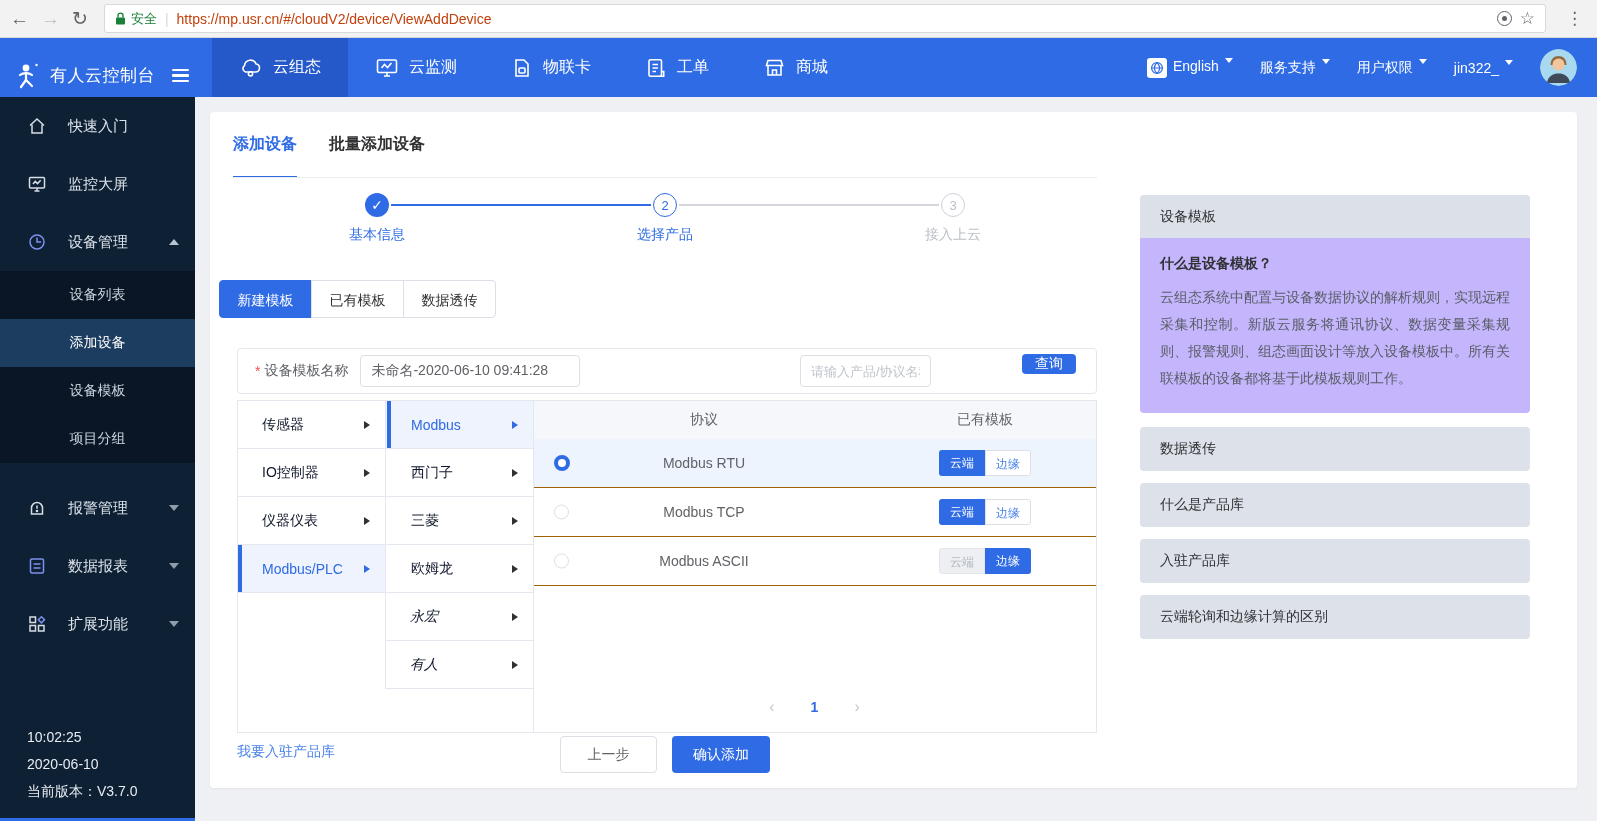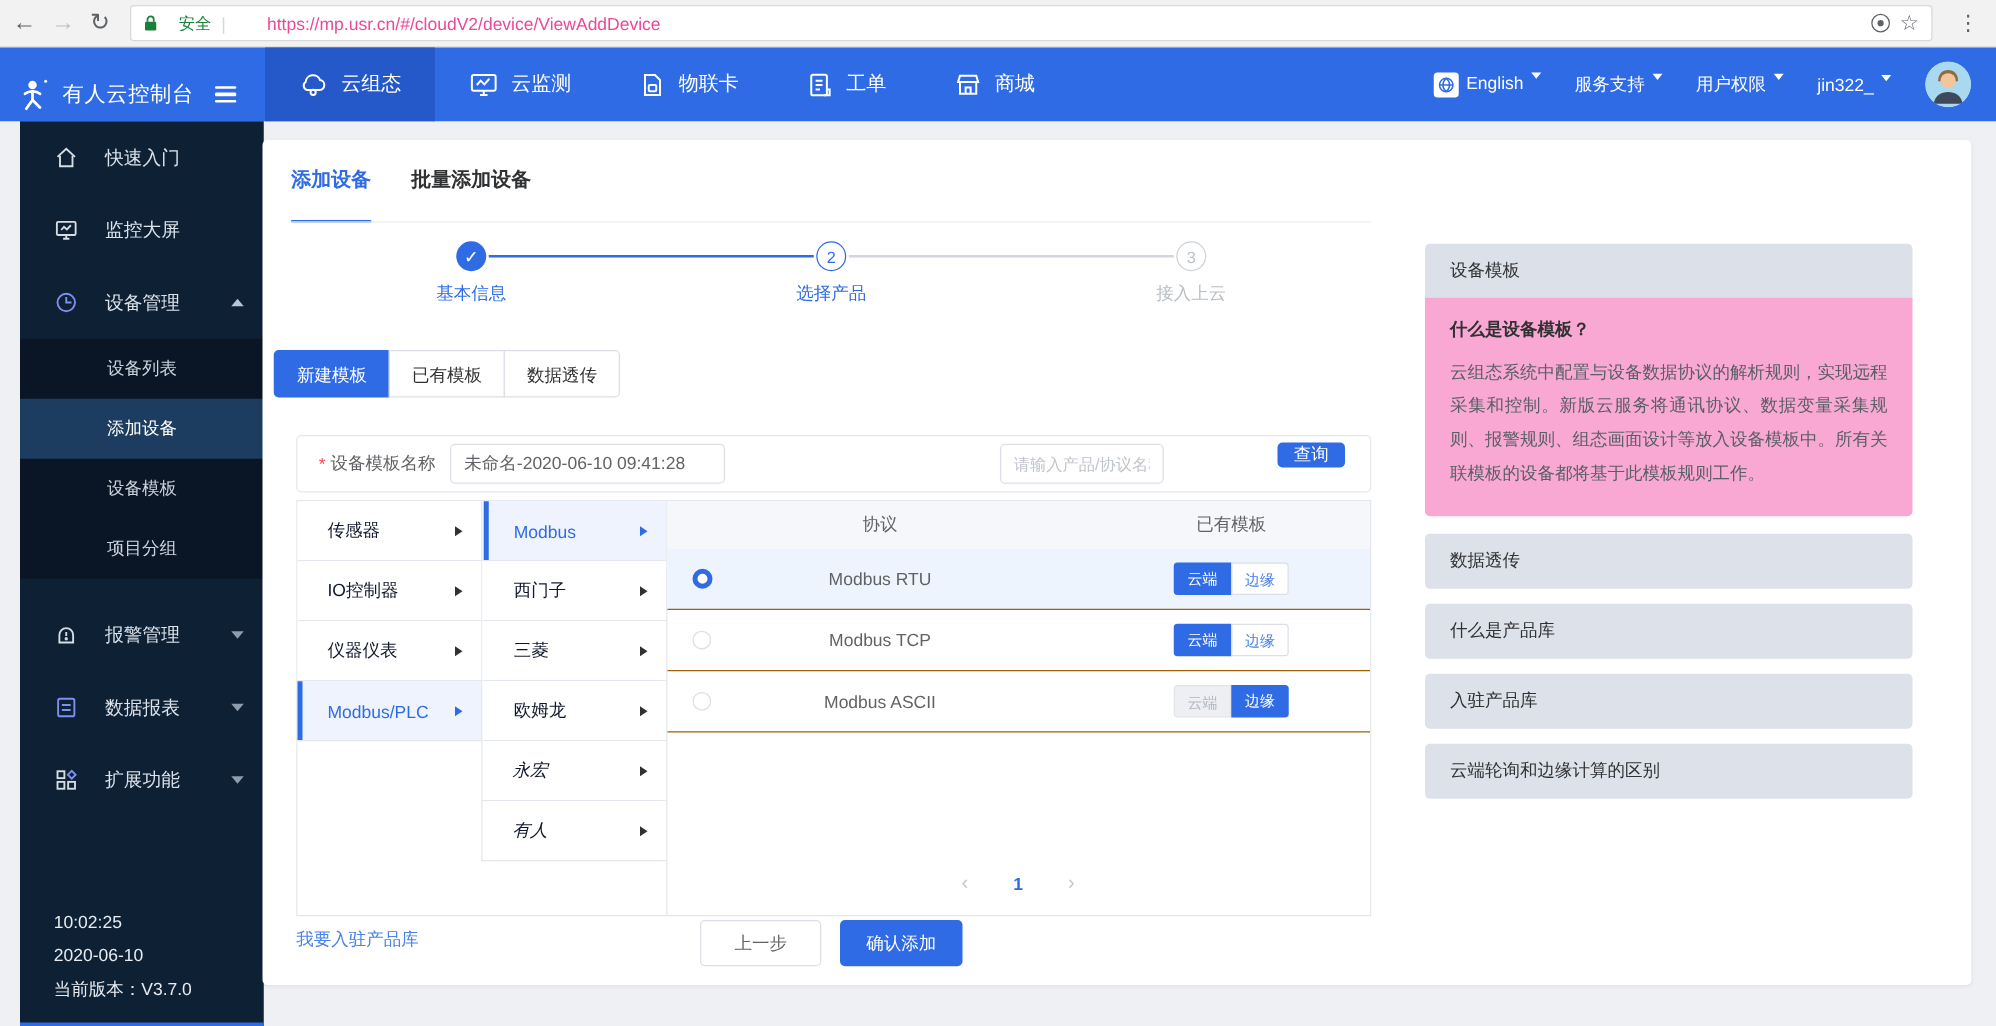--- a/index.html
+++ b/index.html
@@ -5,23 +5,23 @@
   html,body{margin:0;padding:0;background:#dfe1e5;}
   .screen{position:relative;width:1597px;height:821px;overflow:hidden;background:#eef0f4;
     font-family:"Liberation Sans","DejaVu Sans",sans-serif;-webkit-font-smoothing:antialiased;}
   
   .chrome{position:absolute;top:0;left:0;width:100%;height:38px;background:#f2f2f2;
     border-bottom:1px solid #d6d7d8;display:flex;align-items:center;padding:0 10px;box-sizing:border-box;gap:12px;}
   .nav-glyph{font-size:19px;color:#5f6368;line-height:1;cursor:pointer;}
   .nav-glyph.disabled{color:#bcc0c4;}
   .omnibox{flex:1;height:27px;background:#fff;border:1px solid #d9d9d9;border-radius:3px;
     display:flex;align-items:center;padding:0 10px;gap:8px;margin:0 4px;}
-  .secure{display:flex;align-items:center;gap:17px;color:#188038;font-size:13px;}
+  .secure{display:flex;align-items:center;gap:5px;color:#188038;font-size:13px;}
   .omni-sep{color:#d4d7da;font-size:14px;}
-  .url{flex:1;font-size:14px;color:#ec4899;white-space:nowrap;overflow:hidden;margin-left:25px;}
+  .url{flex:1;font-size:14px;color:#c2410c;white-space:nowrap;overflow:hidden;}
   .target-ico{position:relative;width:13px;height:13px;border:1.6px solid #5f6368;border-radius:50%;}
   .target-ico::after{content:"";position:absolute;left:50%;top:50%;width:5px;height:5px;margin:-2.5px 0 0 -2.5px;
     border-radius:50%;background:#5f6368;}
   .star-ico{font-size:17px;color:#5f6368;line-height:1;}
   .dots-ico{font-size:17px;color:#5f6368;line-height:1;padding:0 4px;}
   
   .topnav{position:absolute;top:38px;left:0;width:100%;height:59px;background:#2f6be4;color:#fff;
     display:flex;align-items:center;}
   .brand{width:195px;min-width:195px;display:flex;align-items:center;gap:9px;padding-left:13px;box-sizing:border-box;margin-top:16px;}
   .brand-title{font-size:17px;letter-spacing:.5px;}
@@ -29,21 +29,21 @@
   .burger i{display:block;width:17px;height:2.4px;background:#fff;border-radius:1px;}
   .topnav-items{display:flex;height:100%;margin-left:17px;}
   .topnav-item{display:flex;align-items:center;gap:10px;padding:0 27px;font-size:16px;cursor:pointer;}
   .topnav-item.active{background:#2558c8;}
   .topnav-right{margin-left:auto;display:flex;align-items:center;gap:27px;padding-right:20px;font-size:14px;}
   .tn-drop{display:flex;align-items:flex-start;gap:6px;cursor:pointer;}
   .globe-chip{width:20px;height:20px;background:#fff;border-radius:3px;display:flex;align-items:center;justify-content:center;}
   .tri-down{width:0;height:0;border-left:4px solid transparent;border-right:4px solid transparent;border-top:5px solid #fff;}
   .avatar{width:37px;height:37px;border-radius:50%;overflow:hidden;cursor:pointer;flex:0 0 auto;}
   
-  .sidebar{position:absolute;top:97px;left:16px;width:195px;height:724px;background:#0e2034;color:#dbe2ea;}
+  .sidebar{position:absolute;top:97px;left:0;width:195px;height:724px;background:#0e2034;color:#dbe2ea;}
   .side-item{height:58px;display:flex;align-items:center;gap:21px;padding:0 16px 0 27px;font-size:15px;cursor:pointer;}
   .side-item .side-caret{margin-left:auto;}
   .caret-up{width:0;height:0;border-left:5px solid transparent;border-right:5px solid transparent;border-bottom:6px solid #b8c4d2;}
   .caret-dn{width:0;height:0;border-left:5px solid transparent;border-right:5px solid transparent;border-top:6px solid #8e9cab;}
   .submenu{background:#0a1626;margin-bottom:16px;}
   .sub-item{height:48px;display:flex;align-items:center;justify-content:center;font-size:14px;color:#ccd4dd;cursor:pointer;}
   .sub-item.active{background:#1d3d60;color:#fff;}
   .side-foot{position:absolute;left:27px;bottom:16px;font-size:14px;line-height:27px;color:#e8ecf1;}
   .side-accent{position:absolute;left:0;bottom:0;width:100%;height:3px;background:#2f6be4;}
   
@@ -120,21 +120,21 @@
   
   .enter-link{position:absolute;left:27px;top:631px;font-size:14px;color:#4a82e8;cursor:pointer;}
   .btn-prev{position:absolute;left:350px;top:624px;width:97px;height:37px;background:#fff;border:1px solid #dcdfe6;
     border-radius:4px;font-size:14px;color:#606266;cursor:pointer;font-family:inherit;}
   .btn-confirm{position:absolute;left:462px;top:624px;width:98px;height:37px;background:#2f6be4;border:none;
     border-radius:4px;font-size:14px;color:#fff;cursor:pointer;font-family:inherit;}
   
   .help{position:absolute;left:930px;top:83px;width:390px;}
   .help-header{height:43px;background:#dce0e8;border-radius:4px 4px 0 0;display:flex;align-items:center;
     padding-left:20px;font-size:14px;color:#303133;cursor:pointer;}
-  .help-body{background:#f9a8d4;border-radius:0 0 4px 4px;padding:17px 20px 21px;box-sizing:border-box;}
+  .help-body{background:#c4b5fd;border-radius:0 0 4px 4px;padding:17px 20px 21px;box-sizing:border-box;}
   .help-q{font-size:14px;font-weight:bold;color:#303133;margin-bottom:11px;}
   .help-a{font-size:14px;color:#5a5e66;line-height:27px;text-align:justify;}
   .help-bar{height:44px;background:#dde1e9;border-radius:4px;display:flex;align-items:center;padding-left:20px;
     font-size:14px;color:#303133;cursor:pointer;}
   .help-bar.first{margin-top:14px;}
   .help-bar + .help-bar{margin-top:12px;}
   svg{display:block;}
 </style>
 </head>
 <body>

